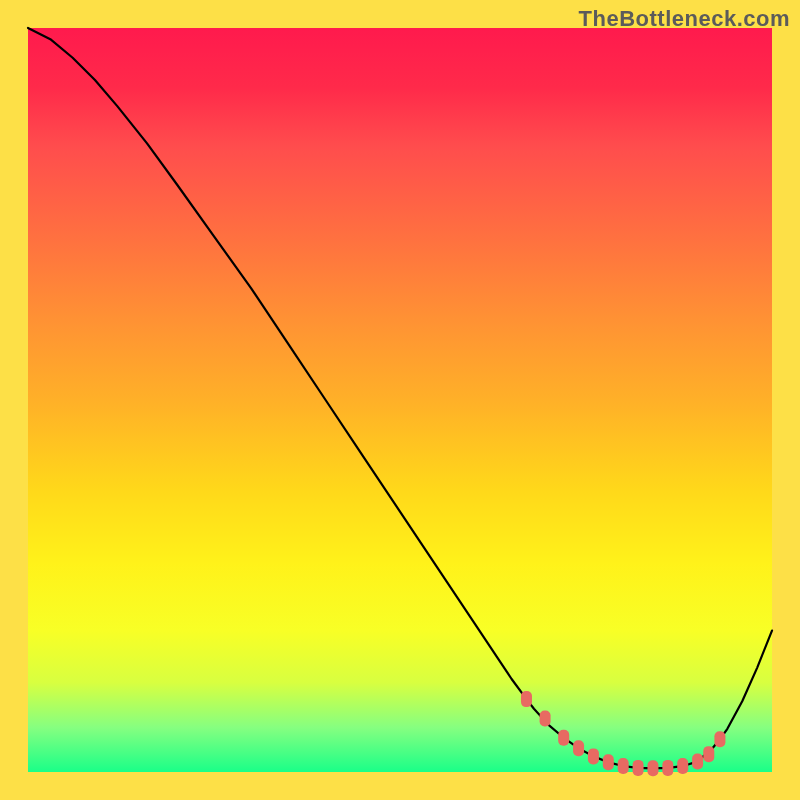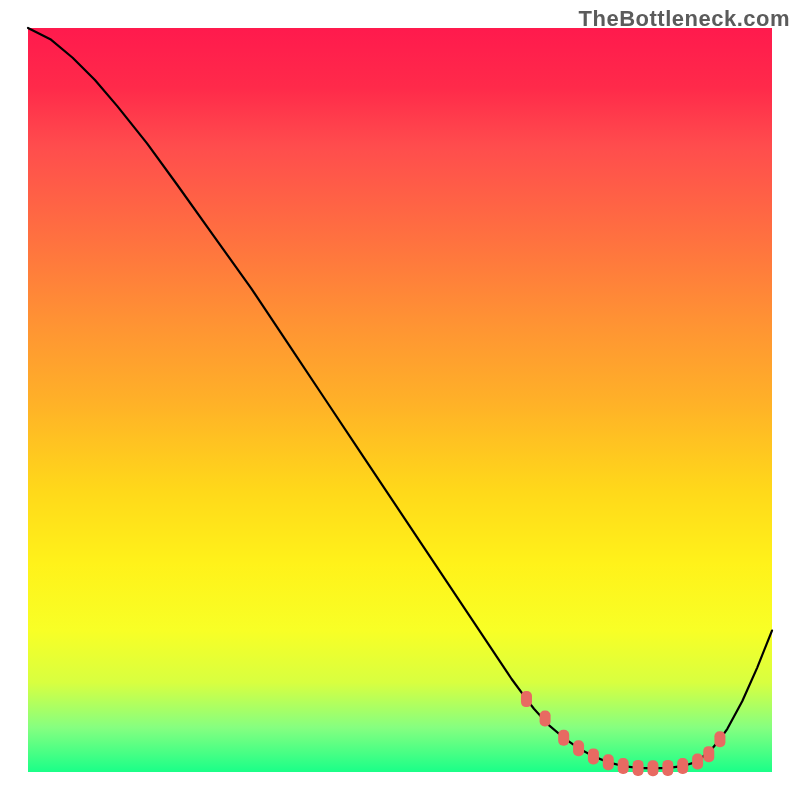--- a/index.html
+++ b/index.html
@@ -1,21 +1,21 @@
 <!DOCTYPE html>
 <html><head>
 <meta charset="utf-8">
 <style>
   * { margin: 0; padding: 0; box-sizing: border-box; }
   html, body { width: 800px; height: 800px; overflow: hidden; background: #000; font-family: Arial, Helvetica, sans-serif; }
   .frame {
     position: relative;
     width: 800px;
     height: 800px;
-    background: #ffffff;
+    background: #fde047;
   }
   .plot-area {
     position: absolute;
     left: 28px;
     top: 28px;
     width: 744px;
     height: 744px;
     background: linear-gradient(to bottom,
       #ff1a4d 0%,
       #ff2a4a 8%,

